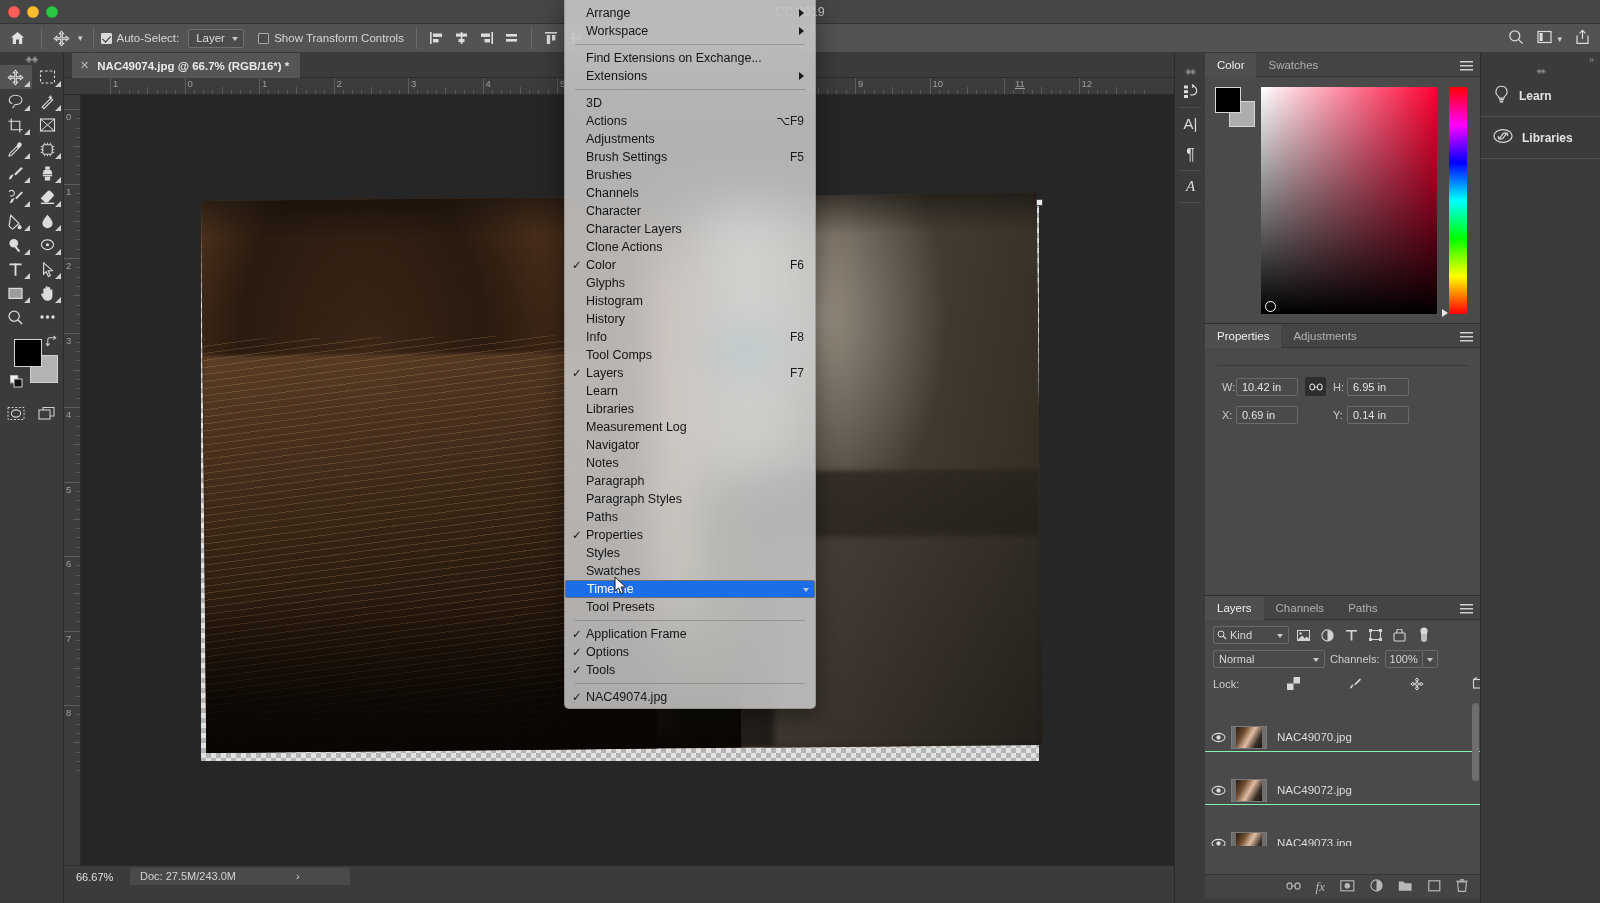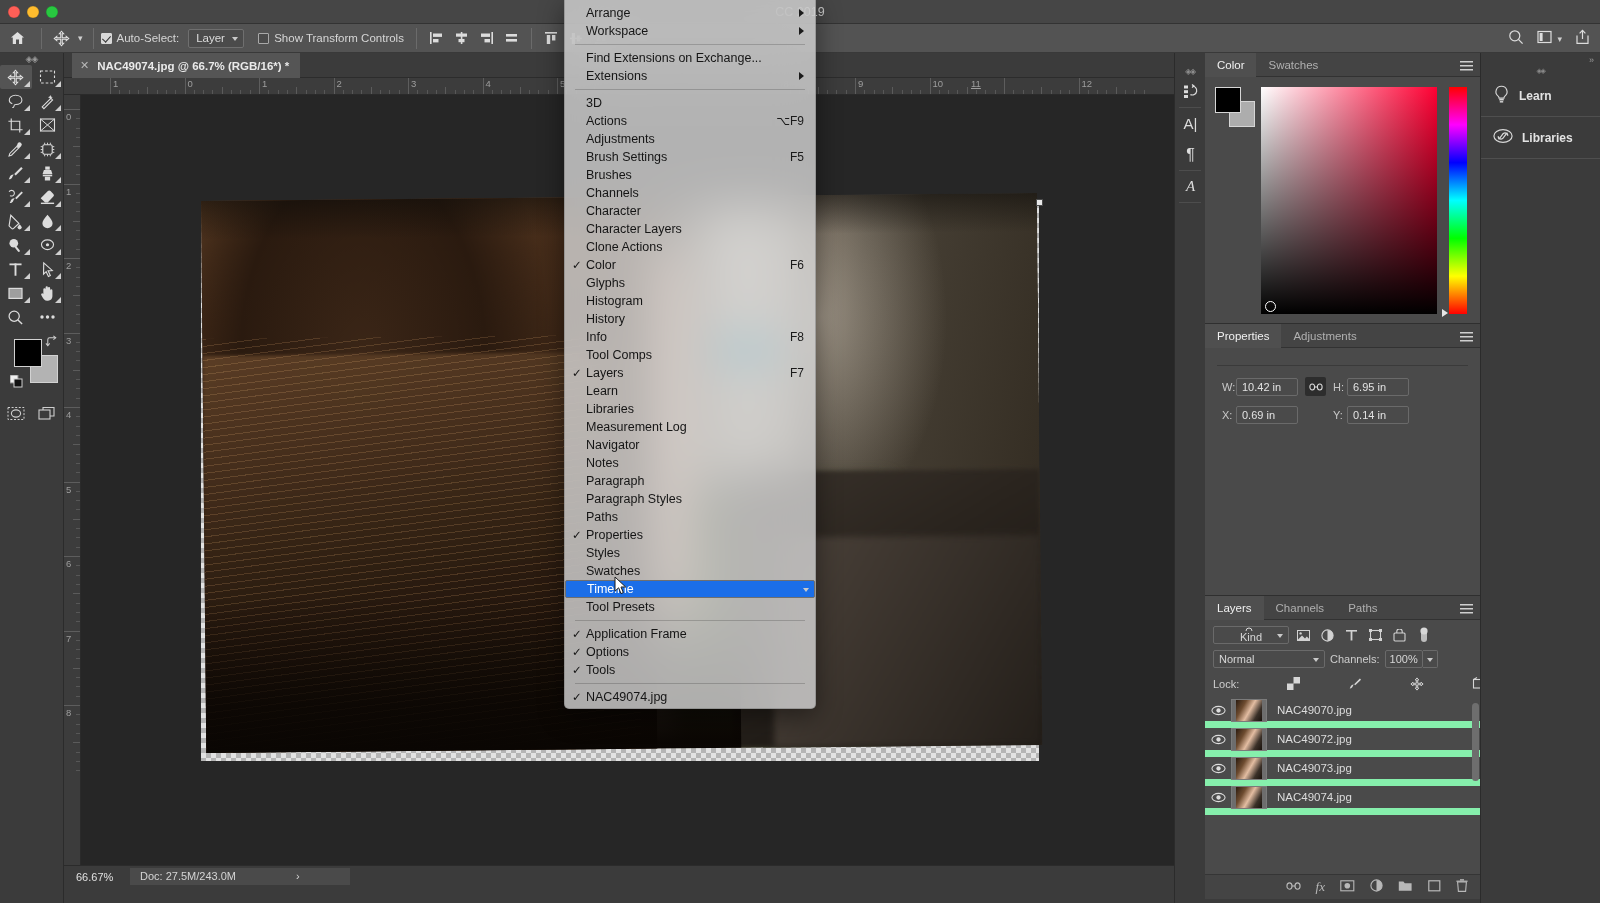--- a/index.html
+++ b/index.html
@@ -196,39 +196,39 @@
      width:62px; height:18px; line-height:16px; padding:0 5px; font-size:11px;
      color:#e2e2e2; }
   #linkbtn { width:21px; height:19px; background:#2d2d2d; border-radius:2px;
      display:flex;align-items:center;justify-content:center; margin:0 7px; }
   .pp-divider { height:1px; background:#3a3a3a; margin:6px 0; }
 
   #layers-panel { border-top:1px solid #2f2f2f; height:278px; }
   #layers-body { height:254px; }
   .lp-row { display:flex; align-items:center; height:22px; padding:0 8px; gap:5px; }
   .lp-filter { display:flex; align-items:center; background:#4a4a4a; border:1px solid #6a6a6a;
-     border-radius:2px; height:18px; padding:0 3px; width:76px; position:relative; font-size:11px;flex-direction:column; }
+     border-radius:2px; height:18px; padding:0 3px; width:76px; position:relative; font-size:11px; }
   .lp-filter::after{content:"";position:absolute;right:5px;top:7px;border-left:3.5px solid transparent;
      border-right:3.5px solid transparent;border-top:4px solid #c9c9c9;}
   .licon { width:19px; height:18px; display:flex; align-items:center; justify-content:center;
      color:#cfcfcf; }
   .blendsel { background:#4a4a4a; border:1px solid #6a6a6a; border-radius:2px; height:18px;
      line-height:16px; padding:0 14px 0 5px; font-size:11px; width:112px; position:relative; }
   .blendsel::after{content:"";position:absolute;right:5px;top:7px;border-left:3.5px solid transparent;
      border-right:3.5px solid transparent;border-top:4px solid #c9c9c9;}
   .minilbl { font-size:11px; color:#cdcdcd; }
   .numfld { background:#4a4a4a; border:1px solid #6a6a6a; border-radius:2px; height:18px;
      line-height:16px; padding:0 4px; font-size:11px; width:38px; text-align:left; }
   .stepper { width:15px;height:18px;border:1px solid #6a6a6a;border-left:none;border-radius:0 2px 2px 0;
      background:#4a4a4a; position:relative; }
   .stepper::after{content:"";position:absolute;left:4px;top:7px;border-left:3.5px solid transparent;
      border-right:3.5px solid transparent;border-top:4px solid #c9c9c9;}
   #layerlist { margin-top:3px; height:147px; overflow:hidden; position:relative; }
-  .layer-item { display:flex; align-items:center; height:29px; border-bottom:7px solid #86efac;
-     background:#4a4a4a; }
+  .layer-item { display:flex; align-items:center; height:29px; border-bottom:1px solid #86efac;
+     background:#4a4a4a;margin-top:24px; }
   .eye { width:26px; display:flex; align-items:center; justify-content:center; }
   .lthumb { width:36px; height:23px; border:1px solid #7b7b7b; position:relative; overflow:hidden;
      background:#6d6d6d; }
   .lthumb i { position:absolute; left:4px; top:0; right:4px; bottom:0;
      background:linear-gradient(120deg,#2a1b10 0%,#6e4c30 28%,#e3bda2 52%,#3a3028 78%,#1a120c 100%); }
   .lname { margin-left:10px; font-size:11.5px; color:#dcdcdc; }
   #lp-scroll { position:absolute; right:1px; top:4px; width:7px; height:78px;
      background:#6e6e6e; border-radius:4px; }
   #layers-foot { height:25px; background:#444; display:flex; align-items:center;
      justify-content:flex-end; gap:15px; padding-right:12px; border-top:1px solid #353535; }
@@ -712,21 +712,21 @@
     <div class="rt-maj" style="left: 865.5px;"></div>
     <div class="rnum" style="left: 865.5px;">10</div>
     <div class="rt-min" style="left: 874.812px;"></div>
     <div class="rt-min" style="left: 884.125px;"></div>
     <div class="rt-min" style="left: 893.438px;"></div>
     <div class="rt-mid" style="left: 902.75px;"></div>
     <div class="rt-min" style="left: 912.062px;"></div>
     <div class="rt-min" style="left: 921.375px;"></div>
     <div class="rt-min" style="left: 930.688px;"></div>
     <div class="rt-maj" style="left: 940px;"></div>
-    <div class="rnum" style="left: 904px; text-decoration: underline;">11</div>
+    <div class="rnum" style="left: 948px; text-decoration: underline;">11</div>
     <div class="rt-min" style="left: 949.312px;"></div>
     <div class="rt-min" style="left: 958.625px;"></div>
     <div class="rt-min" style="left: 967.938px;"></div>
     <div class="rt-mid" style="left: 977.25px;"></div>
     <div class="rt-min" style="left: 986.562px;"></div>
     <div class="rt-min" style="left: 995.875px;"></div>
     <div class="rt-min" style="left: 1005.19px;"></div>
     <div class="rt-maj" style="left: 1014.5px;"></div>
     <div class="rnum" style="left: 1014.5px;">12</div>
     <div class="rt-min" style="left: 1023.81px;"></div>

